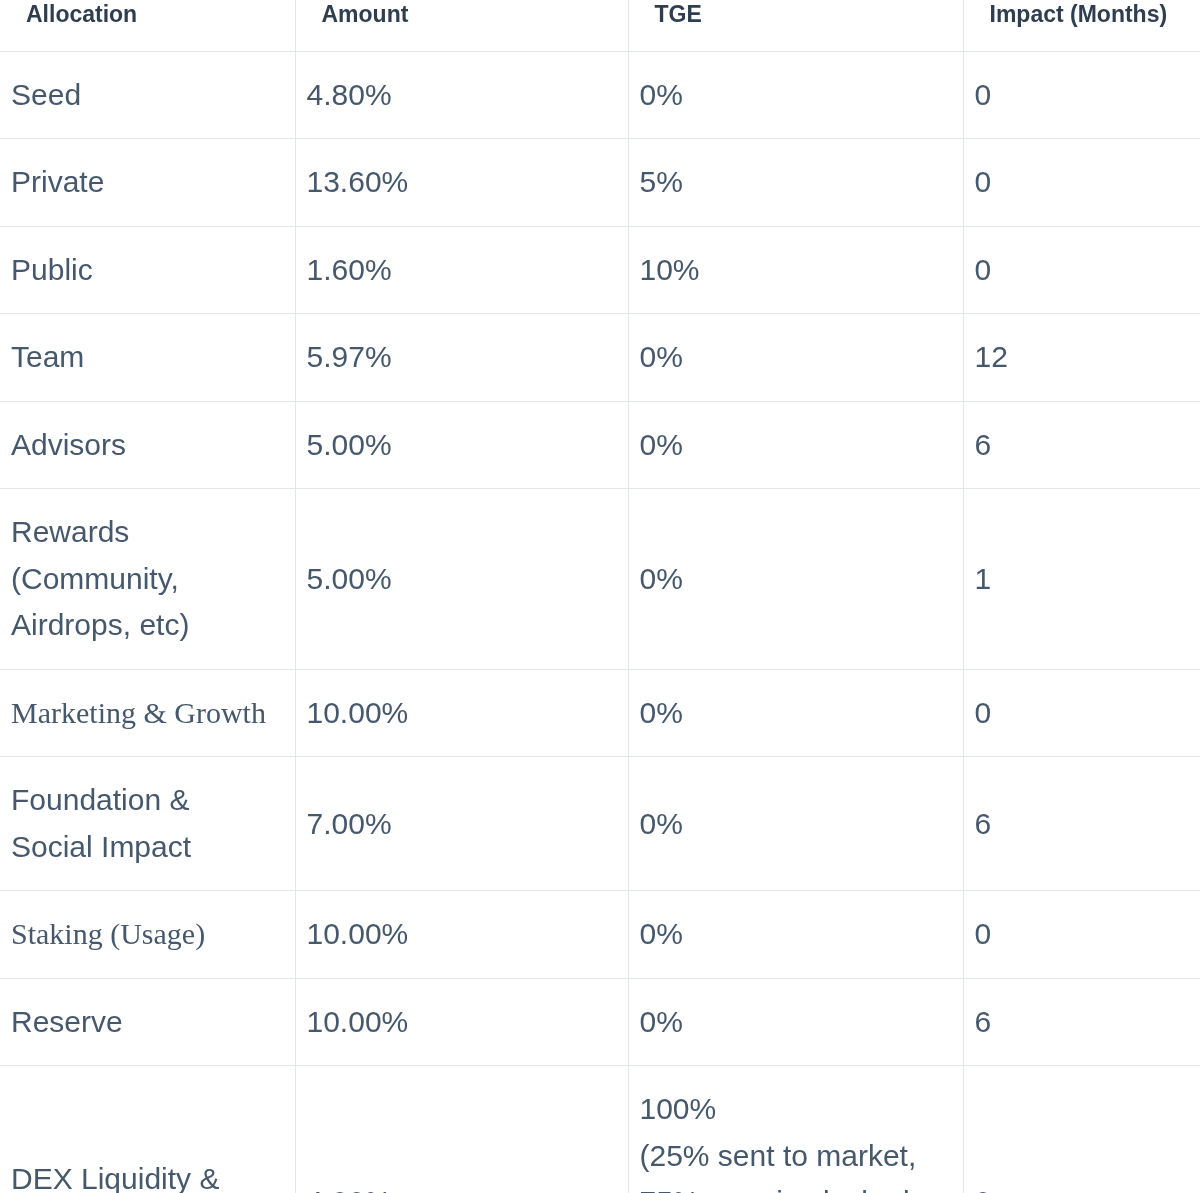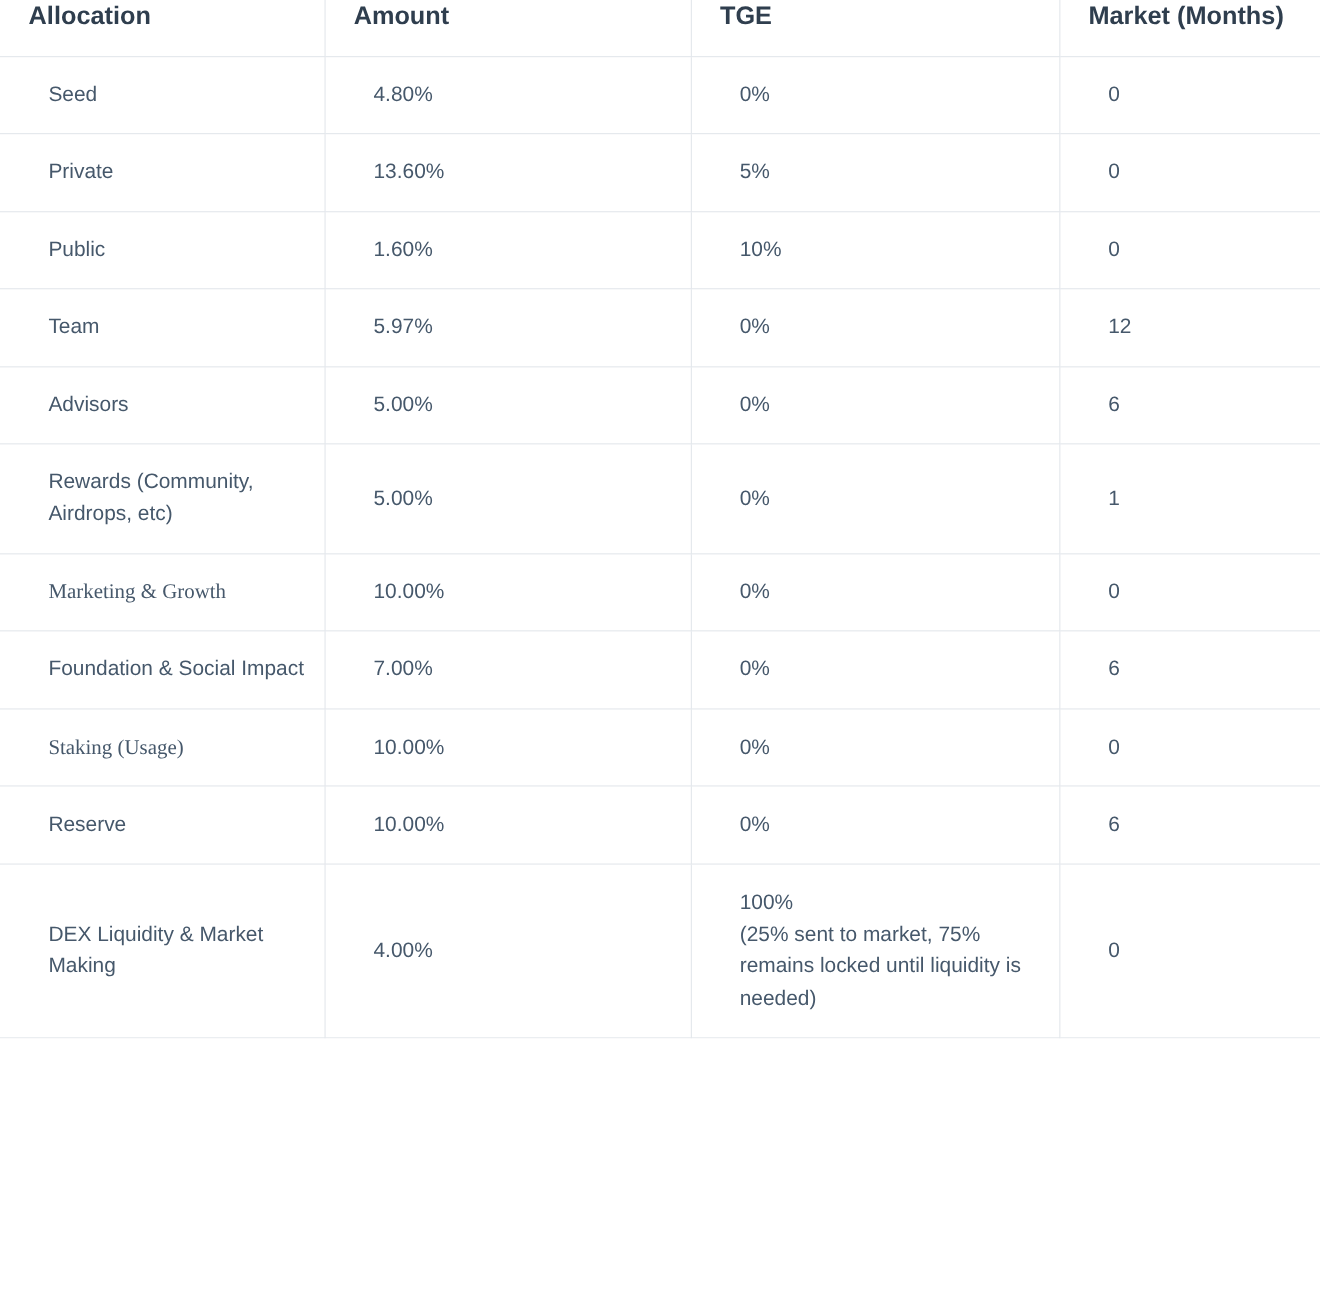--- a/index.html
+++ b/index.html
@@ -35,27 +35,27 @@
     color: #2f3e4e;
     padding: 0 0 22px 26px;
     vertical-align: top;
     border-bottom: 1px solid #e3e7ec;
     border-right: 1px solid #e3e7ec;
     line-height: 1.25;
   }
   table.alloc-table th:last-child { border-right: none; }
 
   table.alloc-table td {
-    padding: 20px 16px 20px 44px;
+    padding: 20px 16px 20px 11px;
     vertical-align: middle;
     border-bottom: 1px solid #e3e7ec;
     border-right: 1px solid #e3e7ec;
     color: #46586b;
     line-height: 1.55;
-    font-size: 19px;
+    font-size: 30px;
   }
   table.alloc-table td:last-child { border-right: none; }
 
   table.alloc-table tr:last-child td { border-bottom: 1px solid #e3e7ec; }
 
   .nowrapcell { white-space: nowrap; font-family: Liberation Serif, serif; }
   .multiline { white-space: pre-line; }
 </style>
 </head>
 <body>
@@ -66,21 +66,21 @@
       <col class="c0">
       <col class="c1">
       <col class="c2">
       <col class="c3">
     </colgroup>
     <thead>
       <tr>
         <th>Allocation</th>
         <th>Amount</th>
         <th>TGE</th>
-        <th>Market (Months)</th>
+        <th>Impact (Months)</th>
       </tr>
     </thead>
     <tbody>
       <tr>
         <td>Seed</td>
         <td>4.80%</td>
         <td>0%</td>
         <td>0</td>
       </tr>
       <tr>

